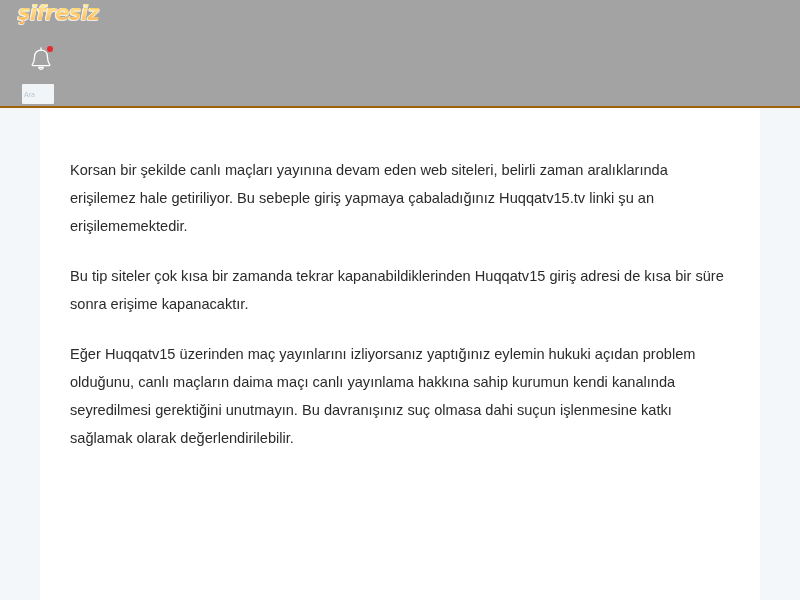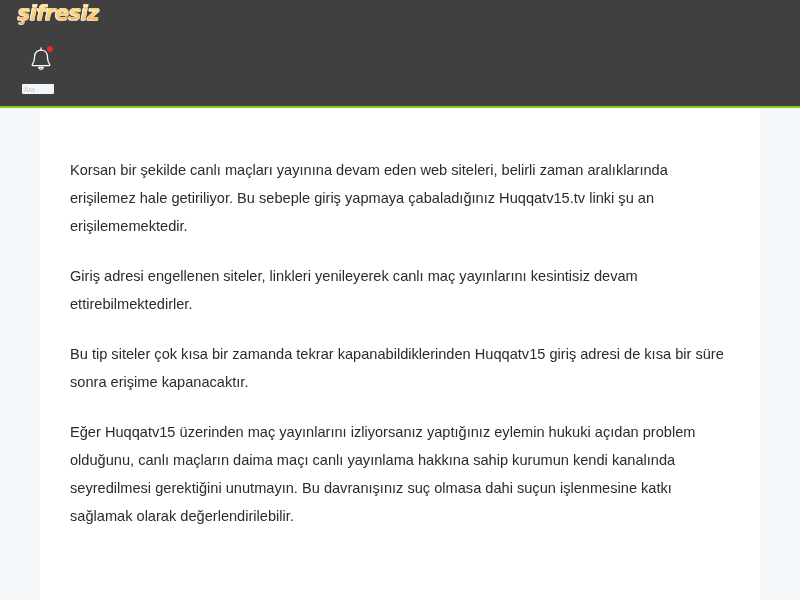--- a/index.html
+++ b/index.html
@@ -11,22 +11,22 @@
     overflow: hidden;
     background: #f4f7f9;
     font-family: "Liberation Sans", sans-serif;
   }
 
   
   .site-header {
     position: relative;
     width: 800px;
     height: 108px;
-    background: #404040;
-    border-bottom: 2px solid #84cc16;
+    background: #a3a3a3;
+    border-bottom: 2px solid #a16207;
   }
 
   .logo {
     position: absolute;
     left: 16px;
     top: 1px;
     width: 162px;
     height: 44px;
     user-select: none;
   }
@@ -80,21 +80,21 @@
     position: absolute;
     left: 22px;
     top: 84px;
     width: 32px;
     height: 10px;
     background: #f1f5f8;
     border: 0;
     border-radius: 1px;
     font-size: 7px;
     color: #8fa6b5;
-    padding: 0 2px;
+    padding: 10px 2px;
     font-family: "Liberation Sans", sans-serif;
   }
   .header-search::placeholder { color: #b6c6d2; }
 
   
   .page-body {
     position: relative;
     width: 800px;
     height: 492px;
     background: #f4f7f9;
@@ -150,18 +150,17 @@
 
   <input class="header-search" type="text" placeholder="Ara" style="">
 
 </header>
 
 <main class="page-body">
   <article class="content-card">
 
 
     <p class="article-p">Korsan bir şekilde canlı maçları yayınına devam eden web siteleri, belirli zaman aralıklarında erişilemez hale getiriliyor. Bu sebeple giriş yapmaya çabaladığınız Huqqatv15.tv linki şu an erişilememektedir.</p>
-    <p class="article-p">Giriş adresi engellenen siteler, linkleri yenileyerek canlı maç yayınlarını kesintisiz devam ettirebilmektedirler.</p>
     <p class="article-p">Bu tip siteler çok kısa bir zamanda tekrar kapanabildiklerinden Huqqatv15 giriş adresi de kısa bir süre sonra erişime kapanacaktır.</p>
     <p class="article-p">Eğer Huqqatv15 üzerinden maç yayınlarını izliyorsanız yaptığınız eylemin hukuki açıdan problem olduğunu, canlı maçların daima maçı canlı yayınlama hakkına sahip kurumun kendi kanalında seyredilmesi gerektiğini unutmayın. Bu davranışınız suç olmasa dahi suçun işlenmesine katkı sağlamak olarak değerlendirilebilir.</p>
 
   </article>
 </main>
 
 </body></html>

